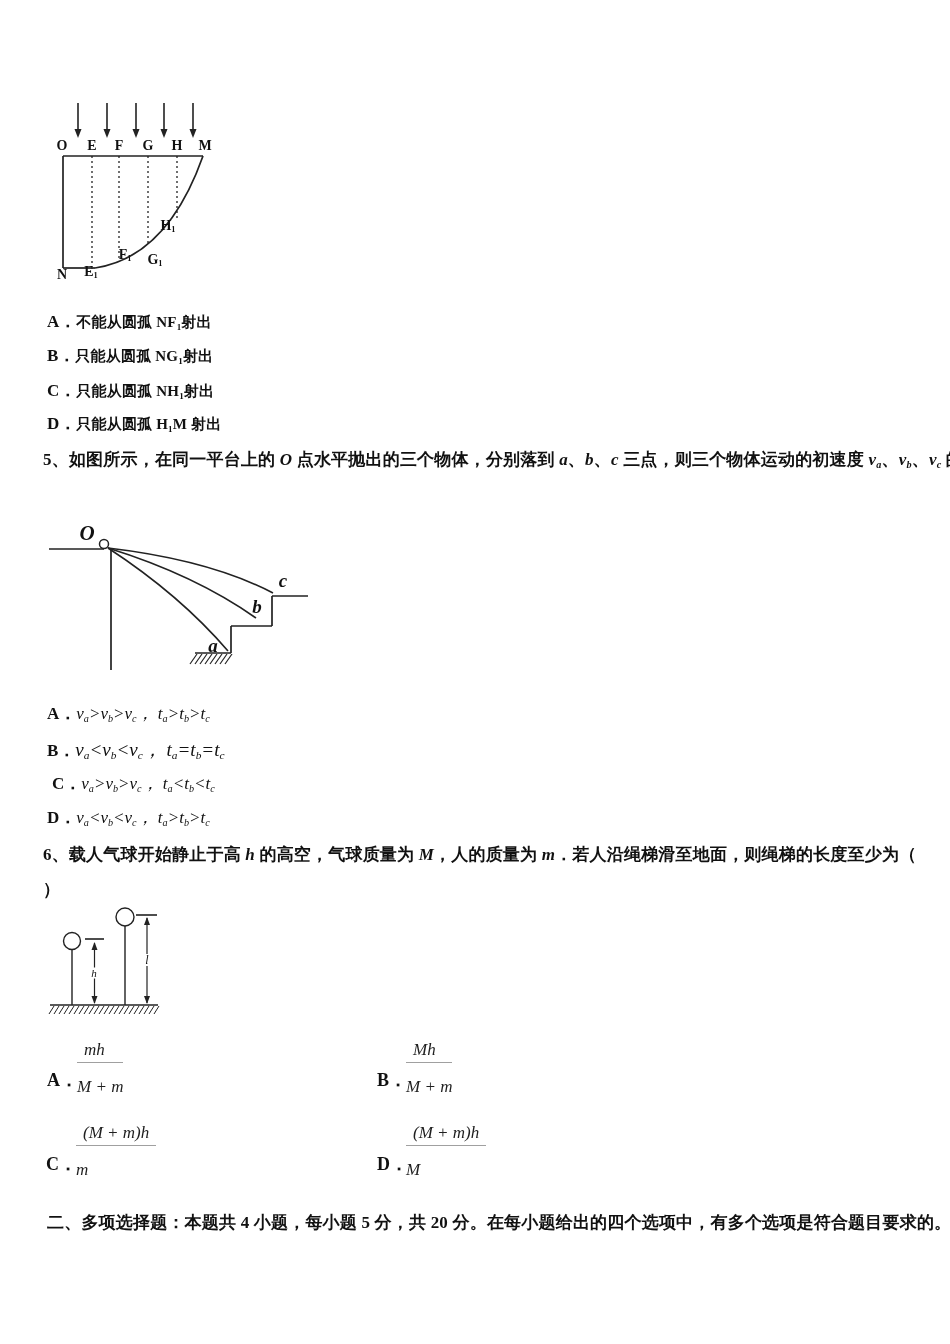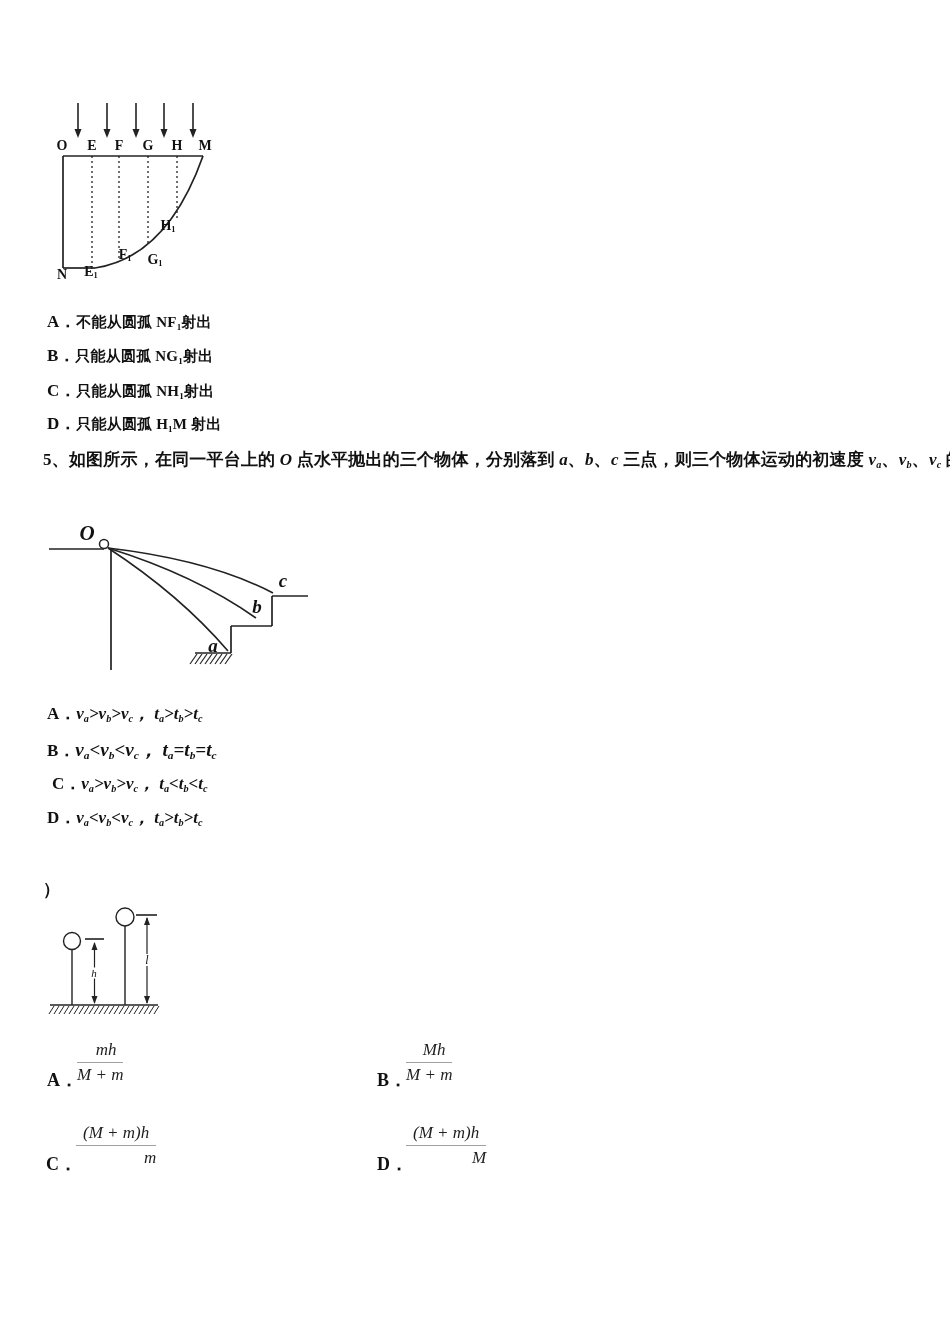--- a/index.html
+++ b/index.html
@@ -3,34 +3,34 @@
 <meta charset="utf-8">
 <style>
   html,body{margin:0;padding:0;background:#ffffff;}
   .page{position:relative;width:950px;height:1344px;background:#ffffff;
         font-family:"Liberation Serif","DejaVu Serif",serif;color:#111111;overflow:hidden;}
   .abs{position:absolute;}
   .cjk{font-weight:700;font-size:17px;line-height:22px;white-space:nowrap;letter-spacing:0.2px;}
   .opt-row{position:absolute;white-space:nowrap;}
   .opt-label{font-weight:700;font-size:17px;font-family:"Liberation Serif",serif;}
   .opt-text{font-weight:700;font-size:15px;}
-  .math{font-style:italic;font-weight:700;font-family:"Liberation Serif",serif;}
+  .math{font-style:italic;font-weight:400;font-family:"Liberation Serif",serif;}
   sub{font-size:0.6em;vertical-align:-0.28em;line-height:0;}
   i{font-style:italic;}
   .fig{position:absolute;}
   .fig svg{position:absolute;left:0;top:0;}
   .fig-label{position:absolute;transform:translateX(-50%);font-weight:700;font-size:14px;
              white-space:nowrap;line-height:1;}
   .fig-label-ital{position:absolute;transform:translate(-50%,-50%);font-style:italic;font-weight:700;
                   white-space:nowrap;line-height:1;}
   .mask{background:#ffffff;padding:0 1px;}
-  .frac{position:absolute;display:inline-block;text-align:right;
+  .frac{position:absolute;display:inline-block;text-align:left;
         font-family:"Liberation Serif",serif;font-style:italic;font-size:17px;color:#1f1f1f;}
   .frac .num{display:block;border-bottom:1.5px solid #a0a0a0;padding:1px 7px 4px;line-height:17px;}
-  .frac .den{display:block;padding-top:3px;line-height:17px;}
+  .frac .den{display:block;padding-top:3px;line-height:17px;margin-top:12px;}
   .q6-label{font-weight:700;font-size:18px;}
   svg line, svg path, svg circle, svg polyline{stroke:#222222;fill:none;}
   svg polygon{fill:#222222;stroke:none;}
 </style>
 </head>
 <body>
 
 <div class="page">
 
   <div class="fig" style="left:50px;top:95px;width:175px;height:200px">
@@ -130,20 +130,21 @@
   <div class="opt-row" style="left:47px;top:737px">
     <span class="opt-label">B．</span><span class="math" style="font-size:19px">v<sub>a</sub>&lt;v<sub>b</sub>&lt;v<sub>c</sub>， t<sub>a</sub>=t<sub>b</sub>=t<sub>c</sub></span>
   </div>
   <div class="opt-row" style="left:52px;top:772px">
     <span class="opt-label">C．</span><span class="math" style="font-size:17px">v<sub>a</sub>&gt;v<sub>b</sub>&gt;v<sub>c</sub>， t<sub>a</sub>&lt;t<sub>b</sub>&lt;t<sub>c</sub></span>
   </div>
   <div class="opt-row" style="left:47px;top:806px">
     <span class="opt-label">D．</span><span class="math" style="font-size:17px">v<sub>a</sub>&lt;v<sub>b</sub>&lt;v<sub>c</sub>， t<sub>a</sub>&gt;t<sub>b</sub>&gt;t<sub>c</sub></span>
   </div>
 
+  <div class="abs cjk" style="left:43px;top:844px">6、载人气球开始静止于高 <i>h</i> 的高空，气球质量为 <i>M</i>，人的质量为 <i>m</i>．若人沿绳梯滑至地面，则绳梯的长度至少为（</div>
   <div class="abs cjk" style="left:43px;top:879px">）</div>
 
   <div class="fig" style="left:45px;top:900px;width:135px;height:122px">
     <svg width="135" height="122" viewBox="0 0 135 122">
       <g stroke-width="1.4">
         <circle cx="27" cy="41" r="8.5"></circle>
         <line x1="27" y1="49.5" x2="27" y2="105"></line>
       </g>
       <g stroke-width="1.4">
         <circle cx="80" cy="17" r="9"></circle>
@@ -212,14 +213,15 @@
     <span class="num">(M + m)h</span>
     <span class="den">m</span>
   </span>
 
   <span class="abs q6-label" style="left:377px;top:1152px">D．</span>
   <span class="frac" style="left:406px;top:1123px">
     <span class="num">(M + m)h</span>
     <span class="den">M</span>
   </span>
 
+  <div class="abs cjk" style="left:47px;top:1212px">二、多项选择题：本题共 4 小题，每小题 5 分，共 20 分。在每小题给出的四个选项中，有多个选项是符合题目要求的。</div>
 
 </div>
 
 </body></html>

